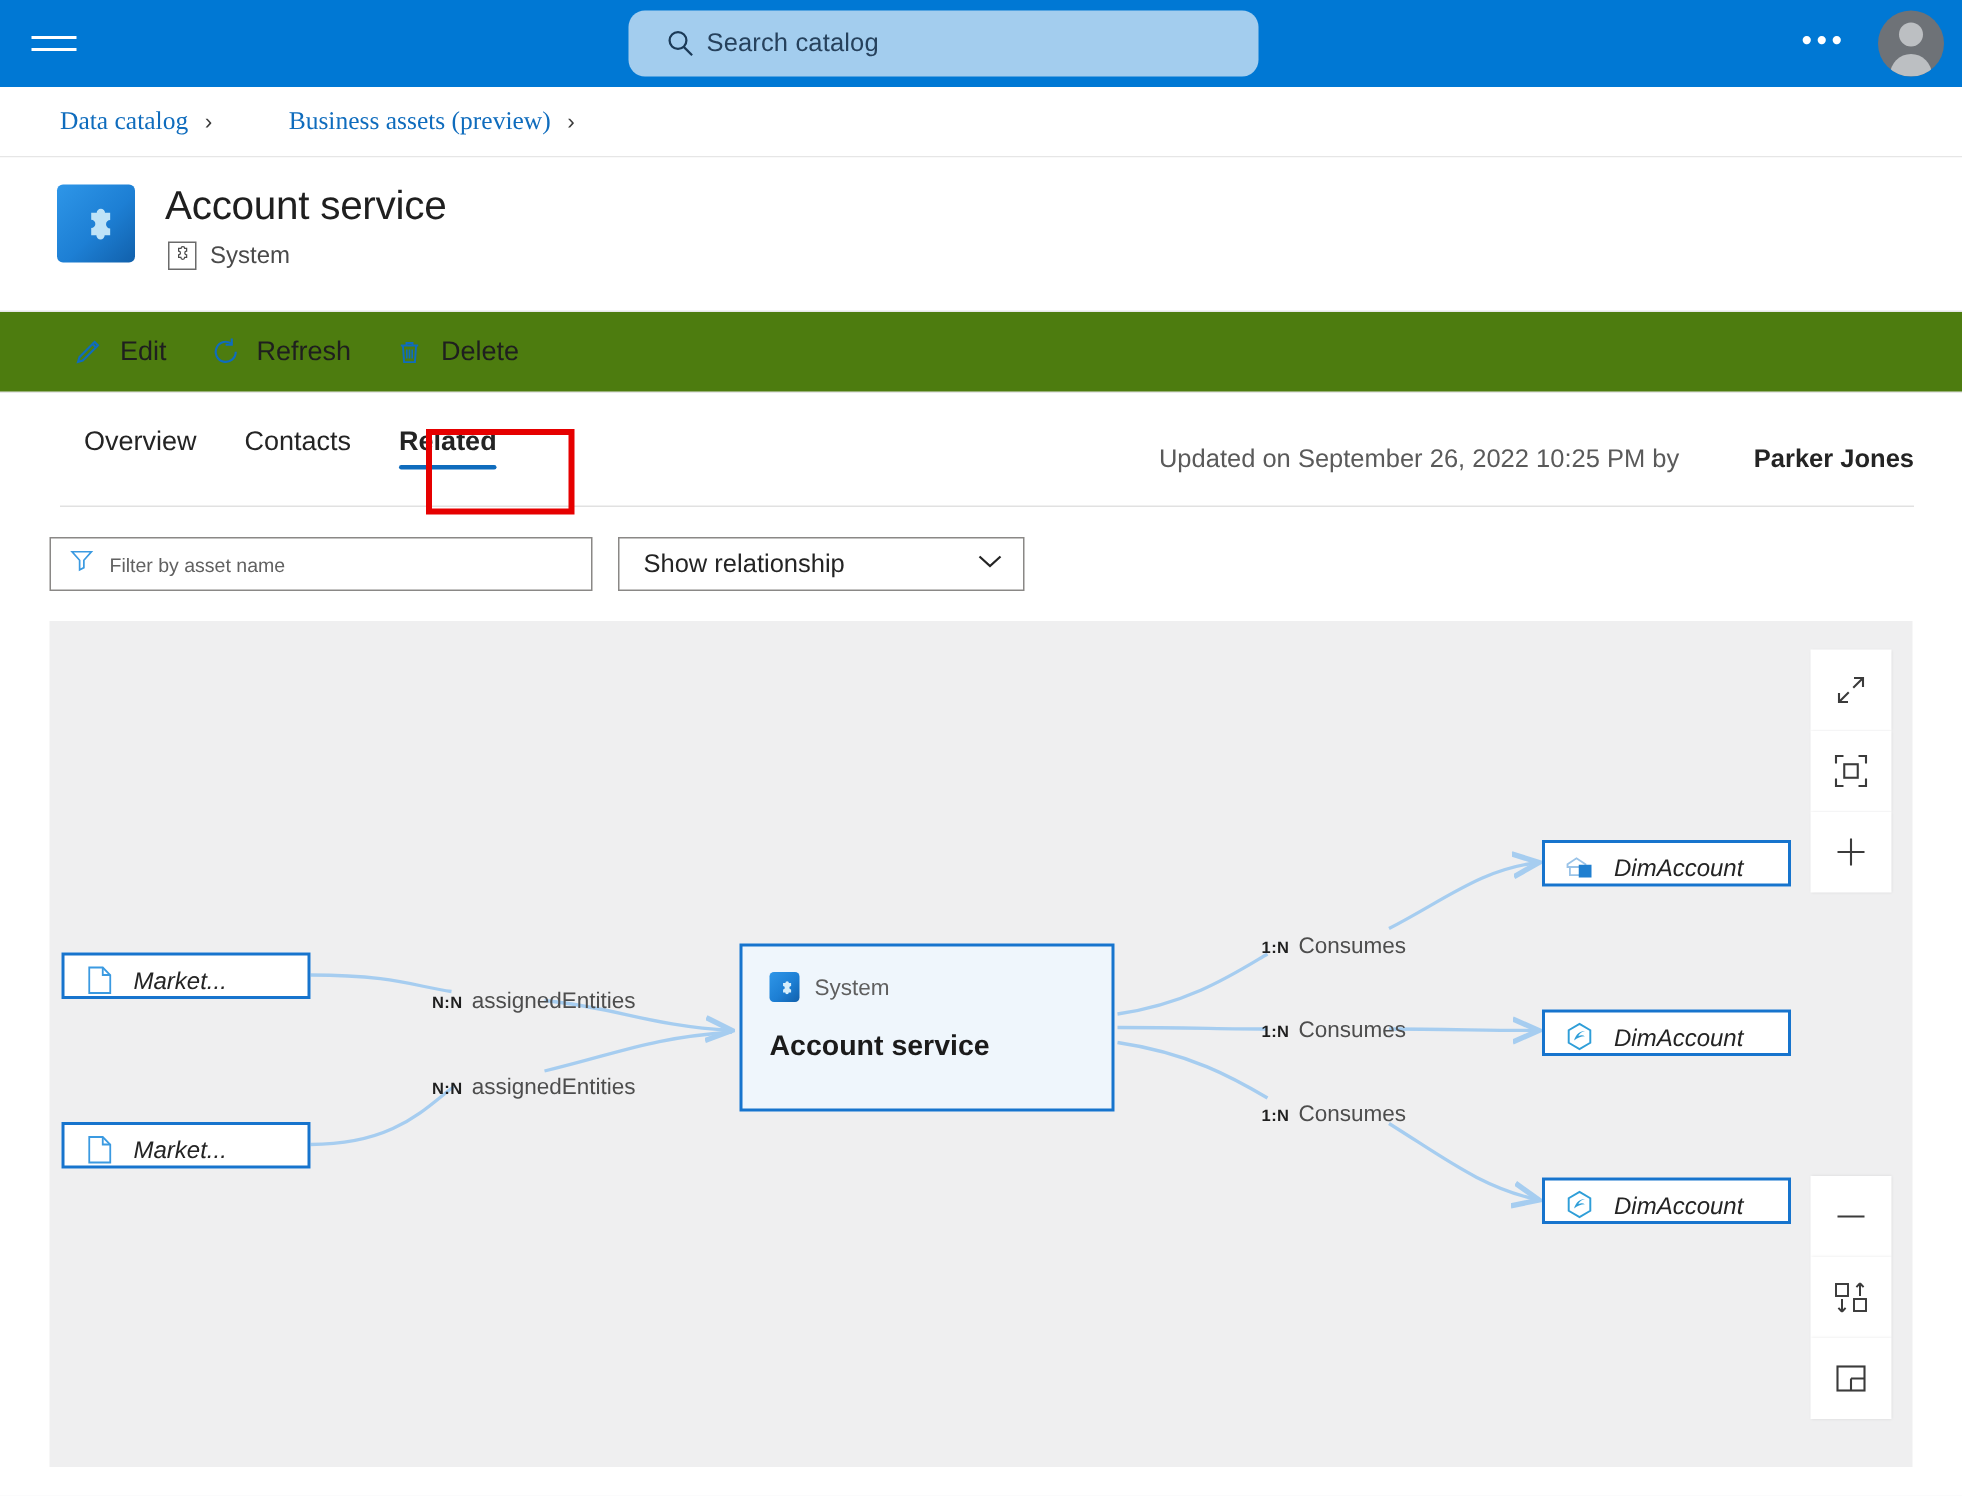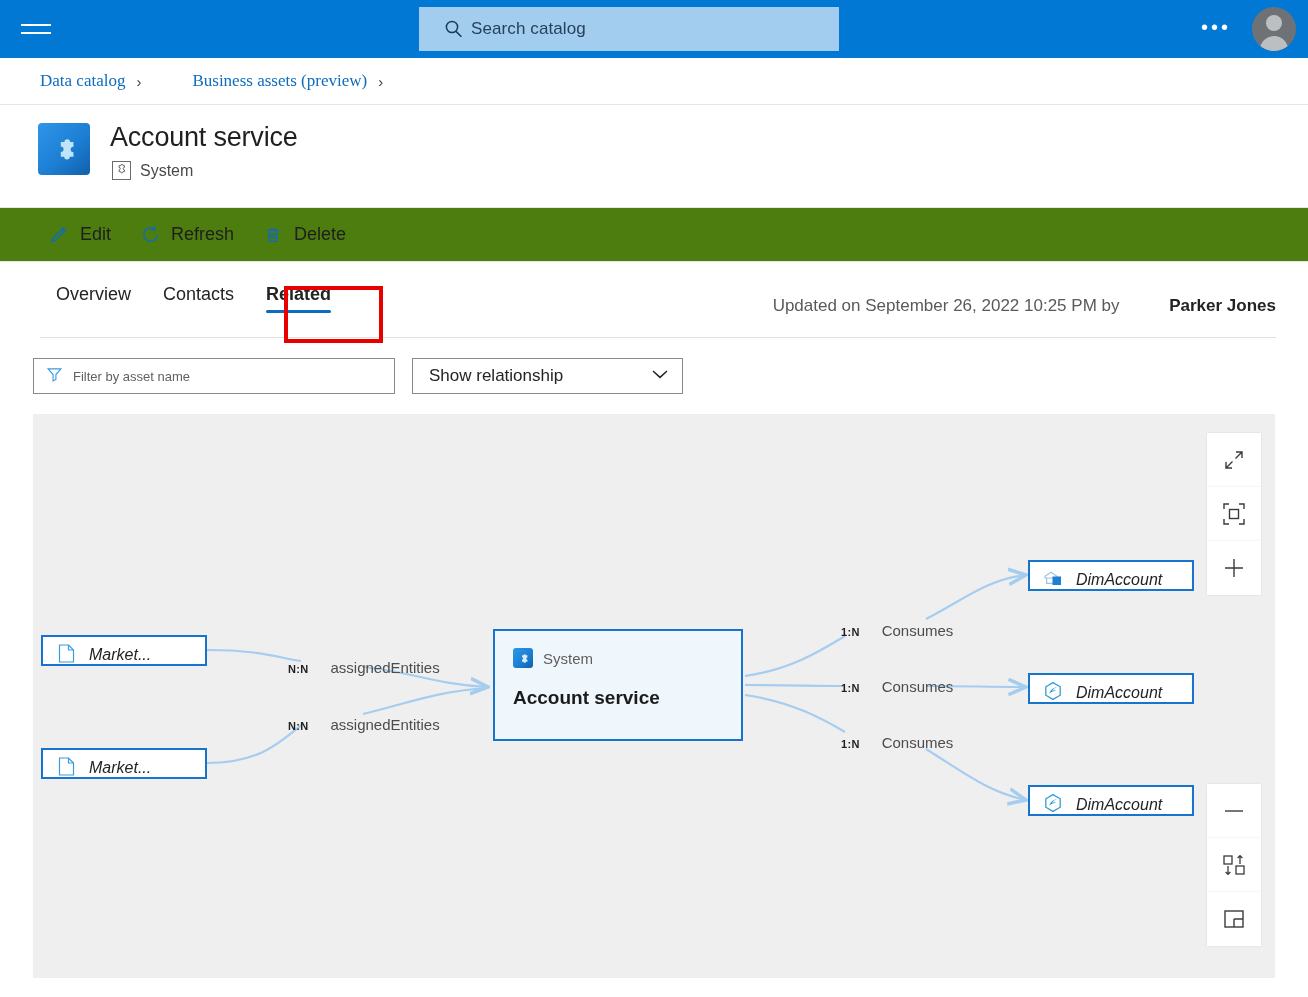--- a/index.html
+++ b/index.html
@@ -18,21 +18,21 @@
     display: flex; align-items: center;
   }
   #hamburger {
     width: 44px; height: 36px; margin-left: 14px;
     display: flex; flex-direction: column; justify-content: center;
     align-items: center; gap: 6px; cursor: pointer;
   }
   #hamburger span { display: block; width: 30px; height: 2px; background: #ffffff; }
   #searchbox {
     position: absolute; left: 419px; top: 7px; width: 420px; height: 44px;
-    background: #a3cdee; display: flex; align-items: center; cursor: text;
+    background: #a3cdee; display: flex; align-items: center; cursor: text; border-radius: 11px;
   }
   #searchbox .mag {
     width: 34px; margin-left: 18px; display: flex; align-items: center;
     justify-content: center; color: #1b3a57;
   }
   #searchbox .ph {
     font-size: 17px; color: #26415c; letter-spacing: .1px;
   }
   #ellipsis {
     position: absolute; right: 72px; top: 20px; width: 40px; height: 18px;
@@ -170,21 +170,21 @@
     width: 20px; height: 20px; border-radius: 3px;
     background: linear-gradient(135deg, #2e96e8 0%, #1d7fd4 55%, #1160ab 100%);
     display: flex; align-items: center; justify-content: center;
   }
   #node-center .ctype .tx { font-size: 15px; color: #5f5f5f; }
   #node-center .cname {
     position: absolute; left: 18px; top: 56px; font-size: 19px; font-weight: 700; color: #1b1b1b;
   }
 
   .edge-label {
-    position: absolute; display: flex; align-items: baseline; gap: 22px; white-space: nowrap;
+    position: absolute; display: flex; align-items: baseline; gap: 6px; white-space: nowrap;
   }
   .edge-label .card { font-size: 11px; font-weight: 700; color: #1f1f1f; letter-spacing: .3px; }
   .edge-label .rel { font-size: 15px; color: #4d4d4d; }
 
   
   .ctrl {
     position: absolute; width: 54px; height: 54px; background: #ffffff;
     display: flex; align-items: center; justify-content: center; cursor: pointer;
     box-shadow: 0 0 2px rgba(0,0,0,.10);
   }

